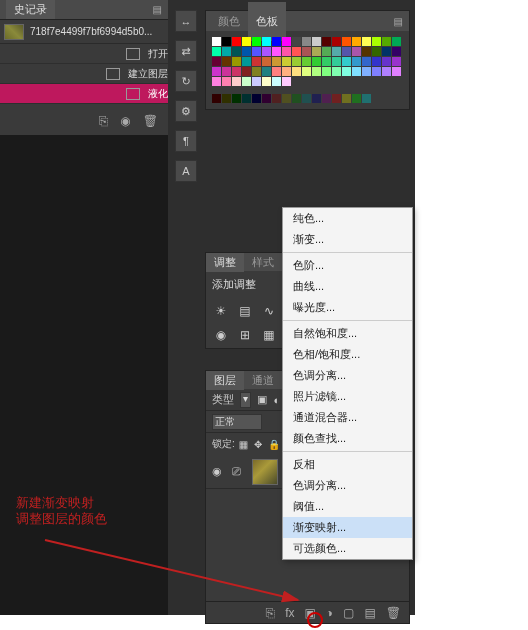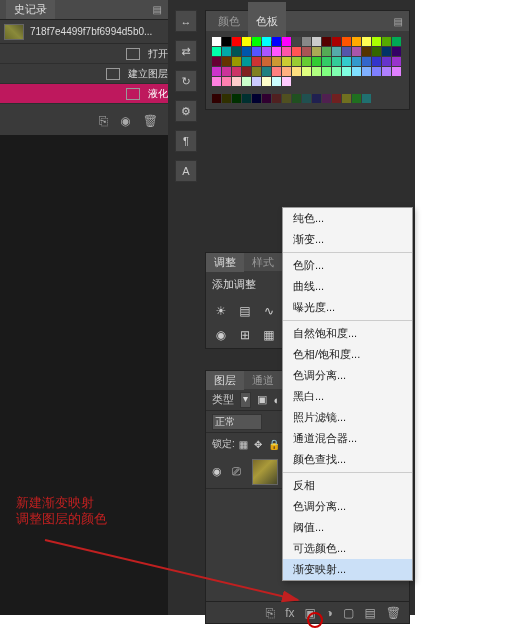--- a/index.html
+++ b/index.html
@@ -292,30 +292,29 @@
     <div class="mi">纯色...</div>
     <div class="mi">渐变...</div>
     <div class="sep"></div>
     <div class="mi">色阶...</div>
     <div class="mi">曲线...</div>
     <div class="mi">曝光度...</div>
     <div class="sep"></div>
     <div class="mi">自然饱和度...</div>
     <div class="mi">色相/饱和度...</div>
     <div class="mi">色调分离...</div>
-    <div class="mi">黑白...</div>
     <div class="mi">照片滤镜...</div>
     <div class="mi">通道混合器...</div>
     <div class="mi">颜色查找...</div>
     <div class="sep"></div>
     <div class="mi">反相</div>
     <div class="mi">色调分离...</div>
     <div class="mi">阈值...</div>
+    <div class="mi highlight">渐变映射...</div>
     <div class="mi">可选颜色...</div>
-    <div class="mi highlight">渐变映射...</div>
   </div>
 
 <div class="annotation">
   <div>新建渐变映射</div>
   <div>调整图层的颜色</div>
 </div>
 
 <svg class="arrow" width="280" height="80">
   <defs>
     <marker id="ah" markerWidth="10" markerHeight="10" refX="8" refY="3" orient="auto">

